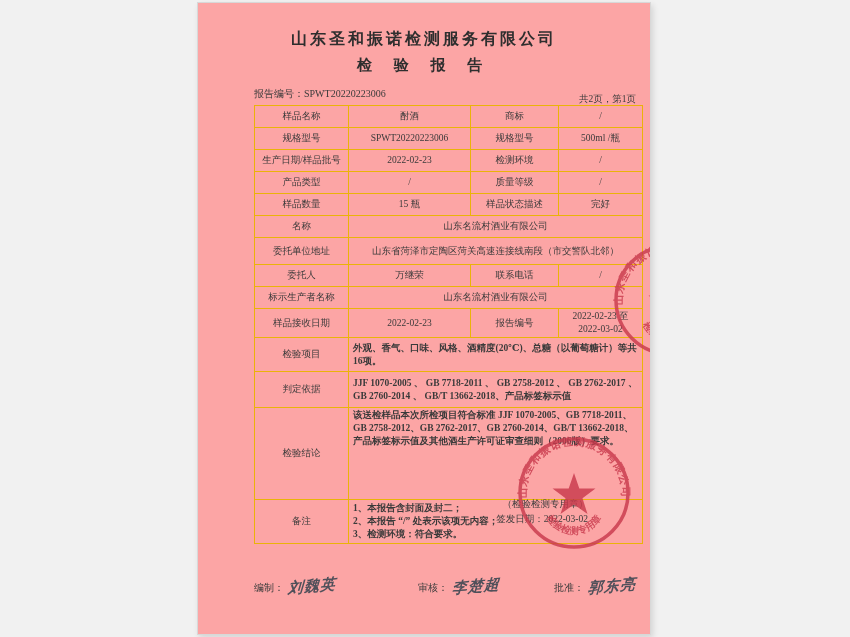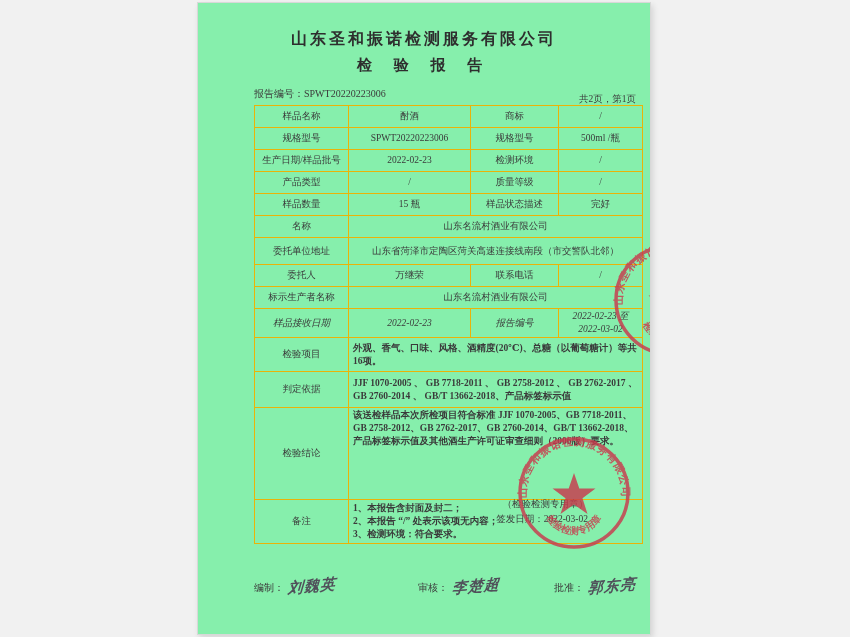--- a/index.html
+++ b/index.html
@@ -4,21 +4,21 @@
 <style>
   html,body{margin:0;padding:0;}
   body{
     width:850px;height:637px;overflow:hidden;position:relative;
     background:#f1f1f1;
     font-family:"Liberation Serif","DejaVu Serif",serif;
     color:#3b3b3b;
   }
   .page{
     position:absolute;left:197px;top:2px;width:452px;height:631px;
-    background:#86efac;
+    background:#fca5a5;
     border:1px solid #d8d8d8;
     box-shadow:2px 3px 6px rgba(0,0,0,.12);
     overflow:hidden;
   }
   .company-title{
     margin-top:26px;text-align:center;
     font-size:16px;font-weight:bold;letter-spacing:3px;color:#2e2e2e;
   }
   .report-title{
     margin-top:6px;text-align:center;
@@ -115,21 +115,21 @@
           <tr style="height: 22px; margin-left: 20px;">
             <td>委托人</td>
             <td>万继荣</td>
             <td>联系电话</td>
             <td>/</td>
           </tr>
           <tr style="height: 22px;">
             <td>标示生产者名称</td>
             <td colspan="3">山东名流村酒业有限公司</td>
           </tr>
-          <tr style="height: 29px; font-style: italic;">
+          <tr style="height: 29px;">
             <td>样品接收日期</td>
             <td>2022-02-23</td>
             <td>报告编号</td>
             <td>2022-02-23 至
 2022-03-02</td>
           </tr>
           <tr style="height: 34px;">
             <td>检验项目</td>
             <td colspan="3" class="left">外观、香气、口味、风格、酒精度(20℃)、总糖（以葡萄糖计）等共16项。</td>
           </tr>

